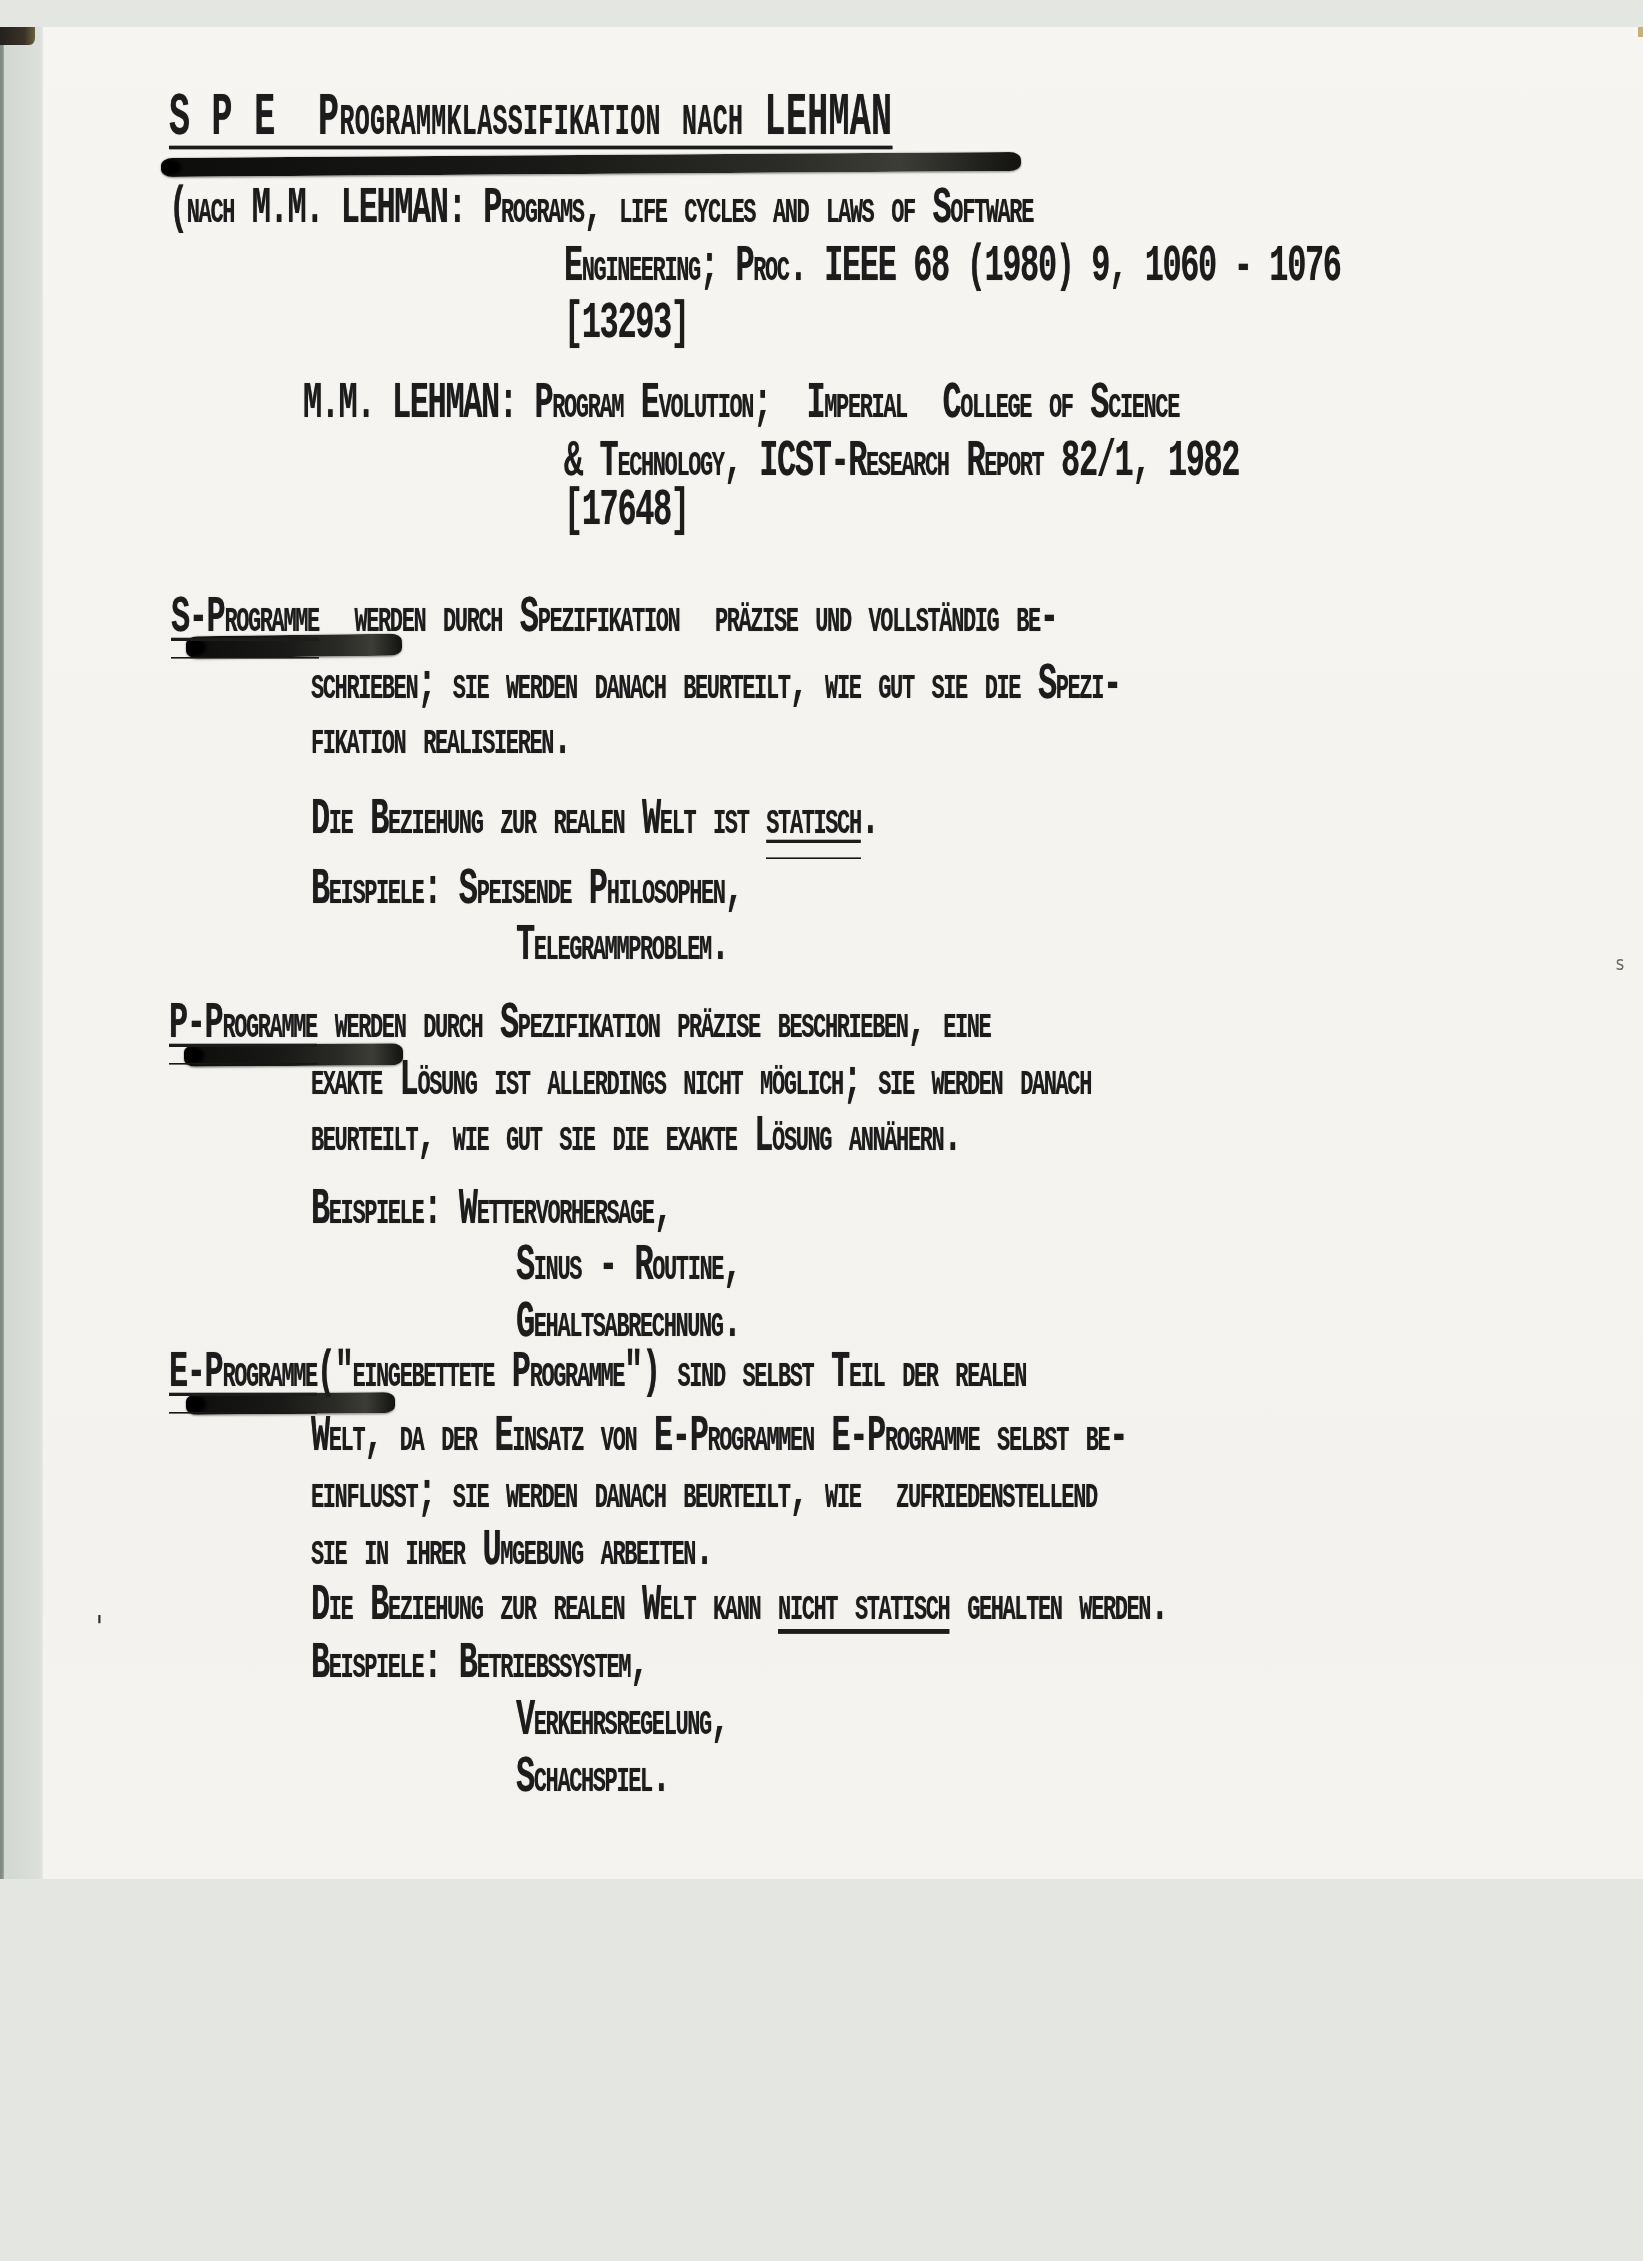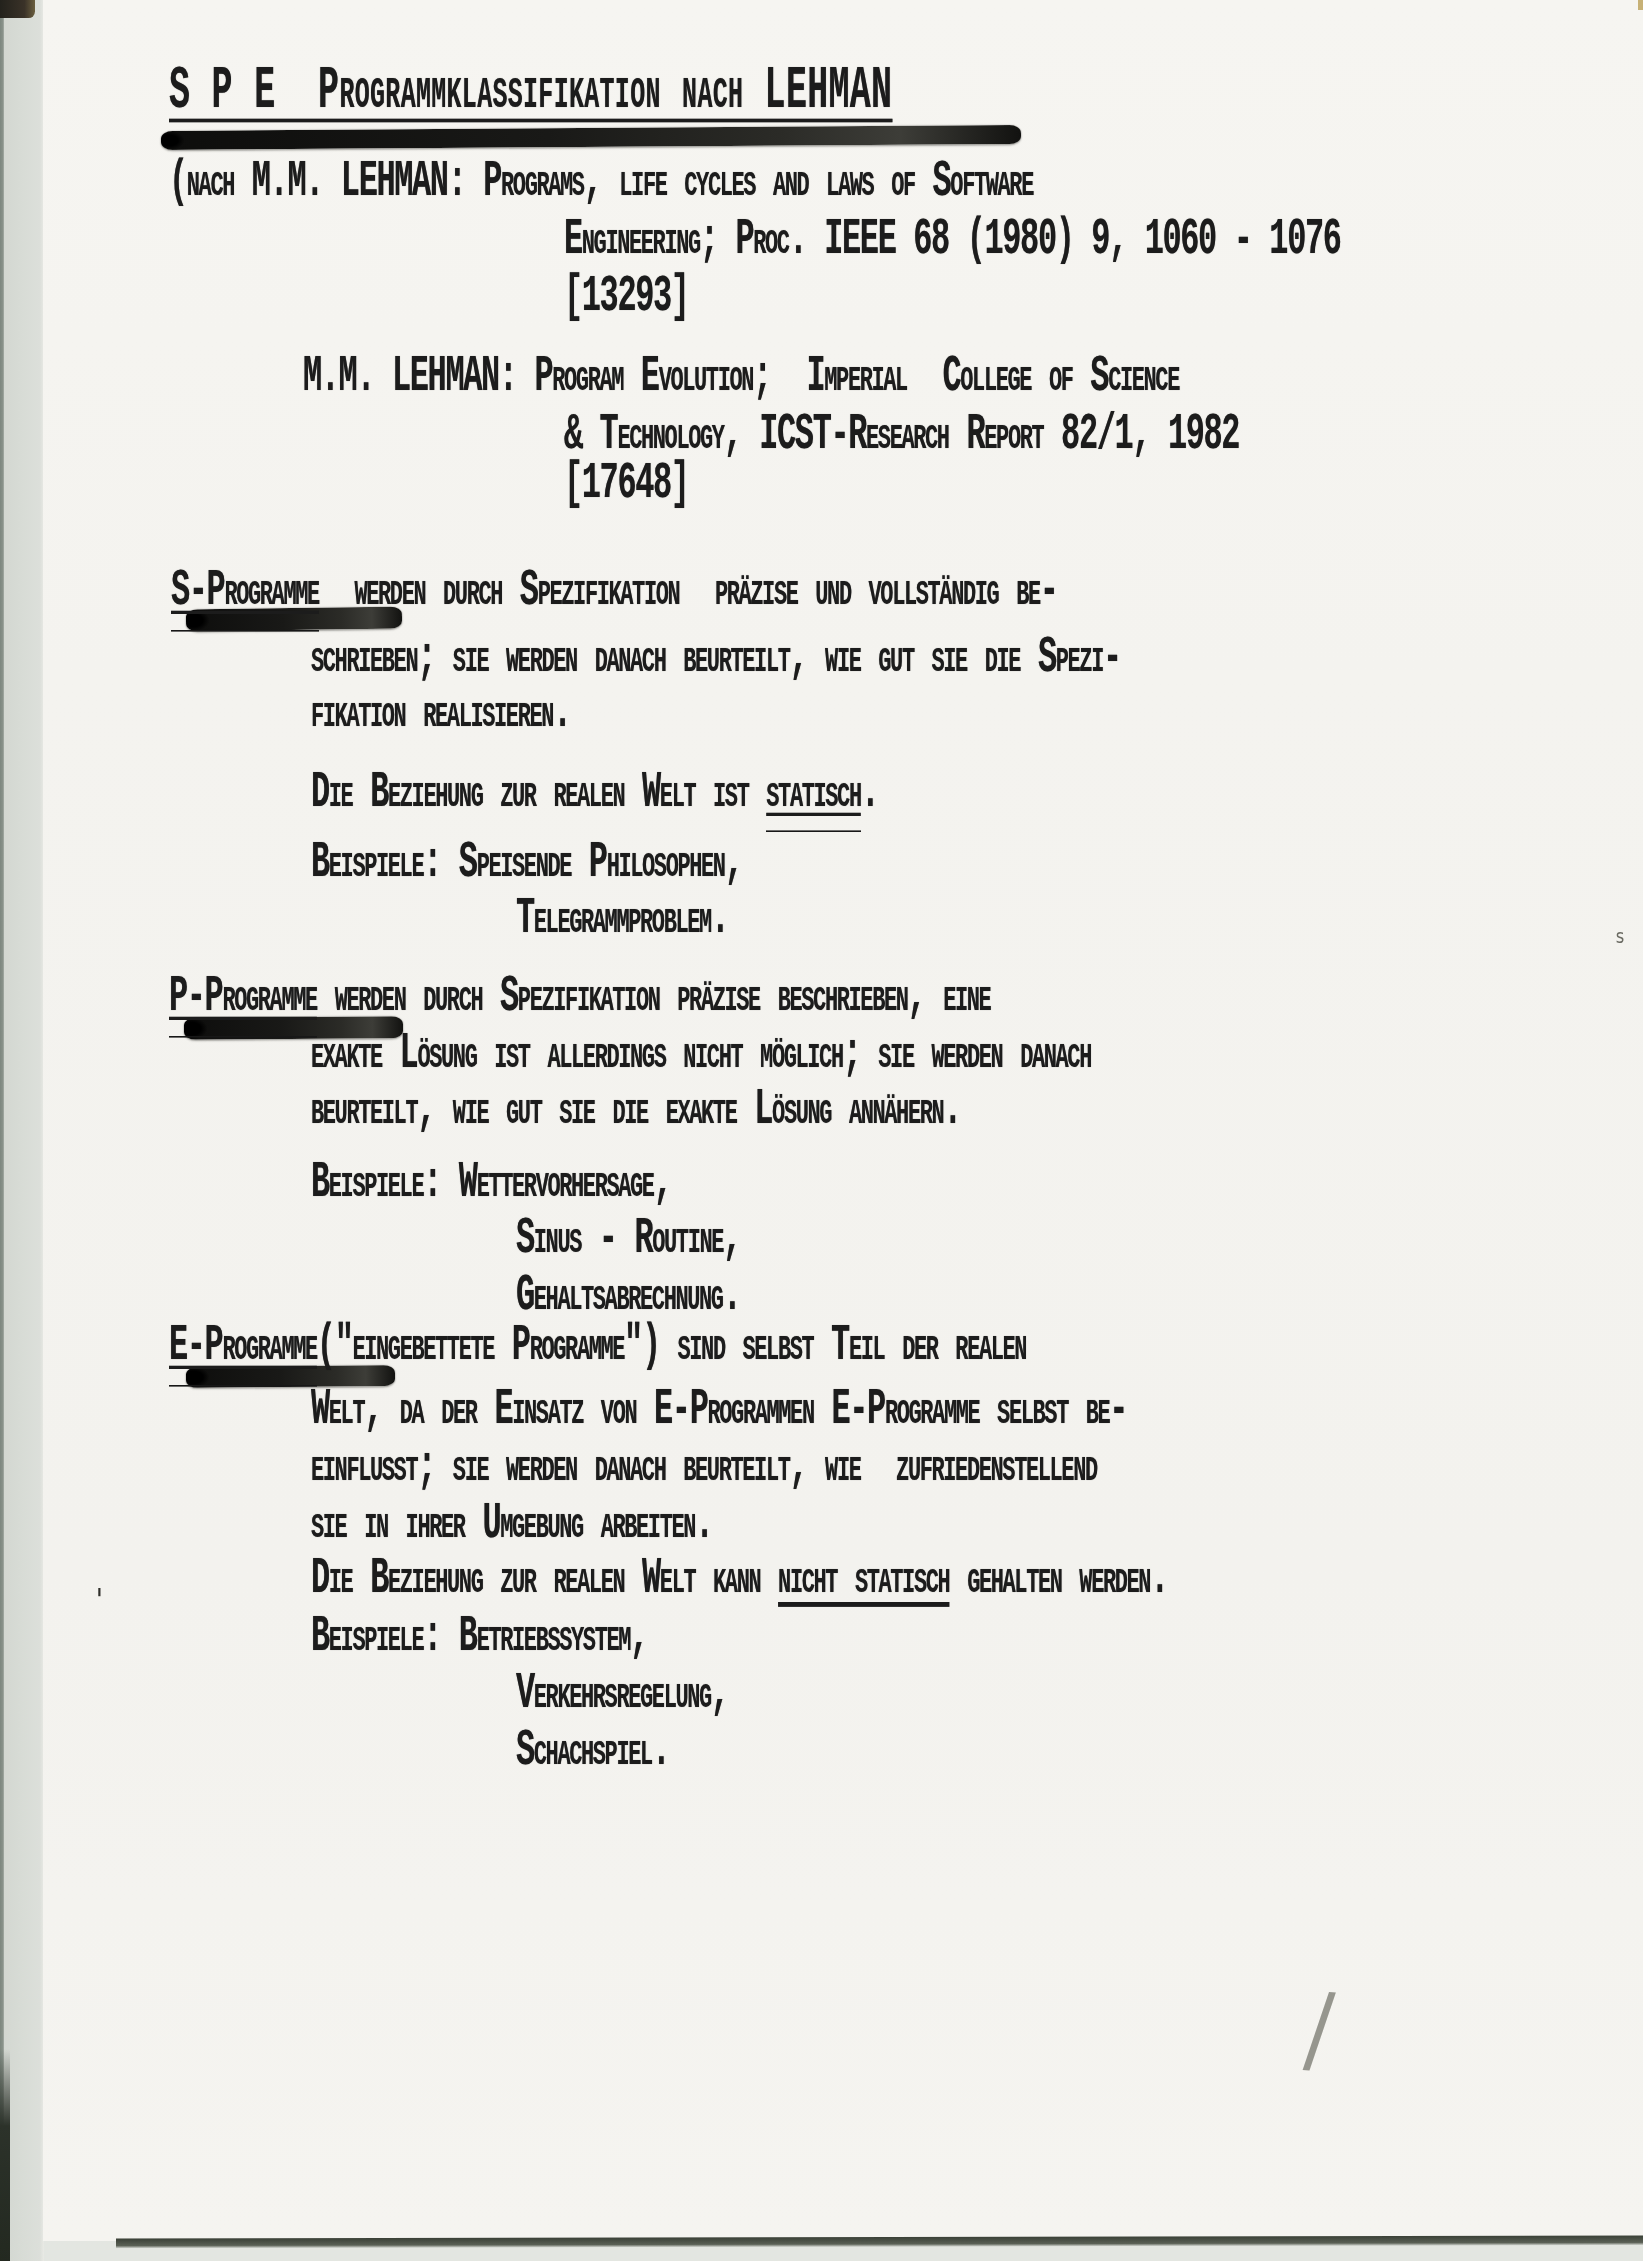--- a/index.html
+++ b/index.html
@@ -1,19 +1,20 @@
 <!DOCTYPE html>
 <html style="font-size:10.3px"><head>
 <meta charset="utf-8">
 <style>
   html,body { margin:0; padding:0; background:#e3e6e1; }
   .scan {
-    position:relative; width:1643px; height:2261px; overflow:hidden;
+    position:relative; width:1643px; height:1852px; overflow:hidden;
     background:#e3e6e1;
     font-family:"Liberation Mono","DejaVu Sans Mono",monospace;
+    margin-top:27px;
   }
   .scanner-band {
     position:absolute; left:0; top:0; width:44px; height:2261px;
     background:linear-gradient(90deg,#7d877f 0px,#8b948c 3.2px,#d3d7d1 4.5px,#d7dbd5 19.3px,#dcdfda 40px,#e9eae5 44px);
   }
   .scanner-band-dark-bottom {
     position:absolute; left:0; top:2049px; width:10.3px; height:212px;
     background:linear-gradient(180deg,rgba(34,40,31,0) 0,#2c322a 77px,#232920 100%);
   }
   .paper {

